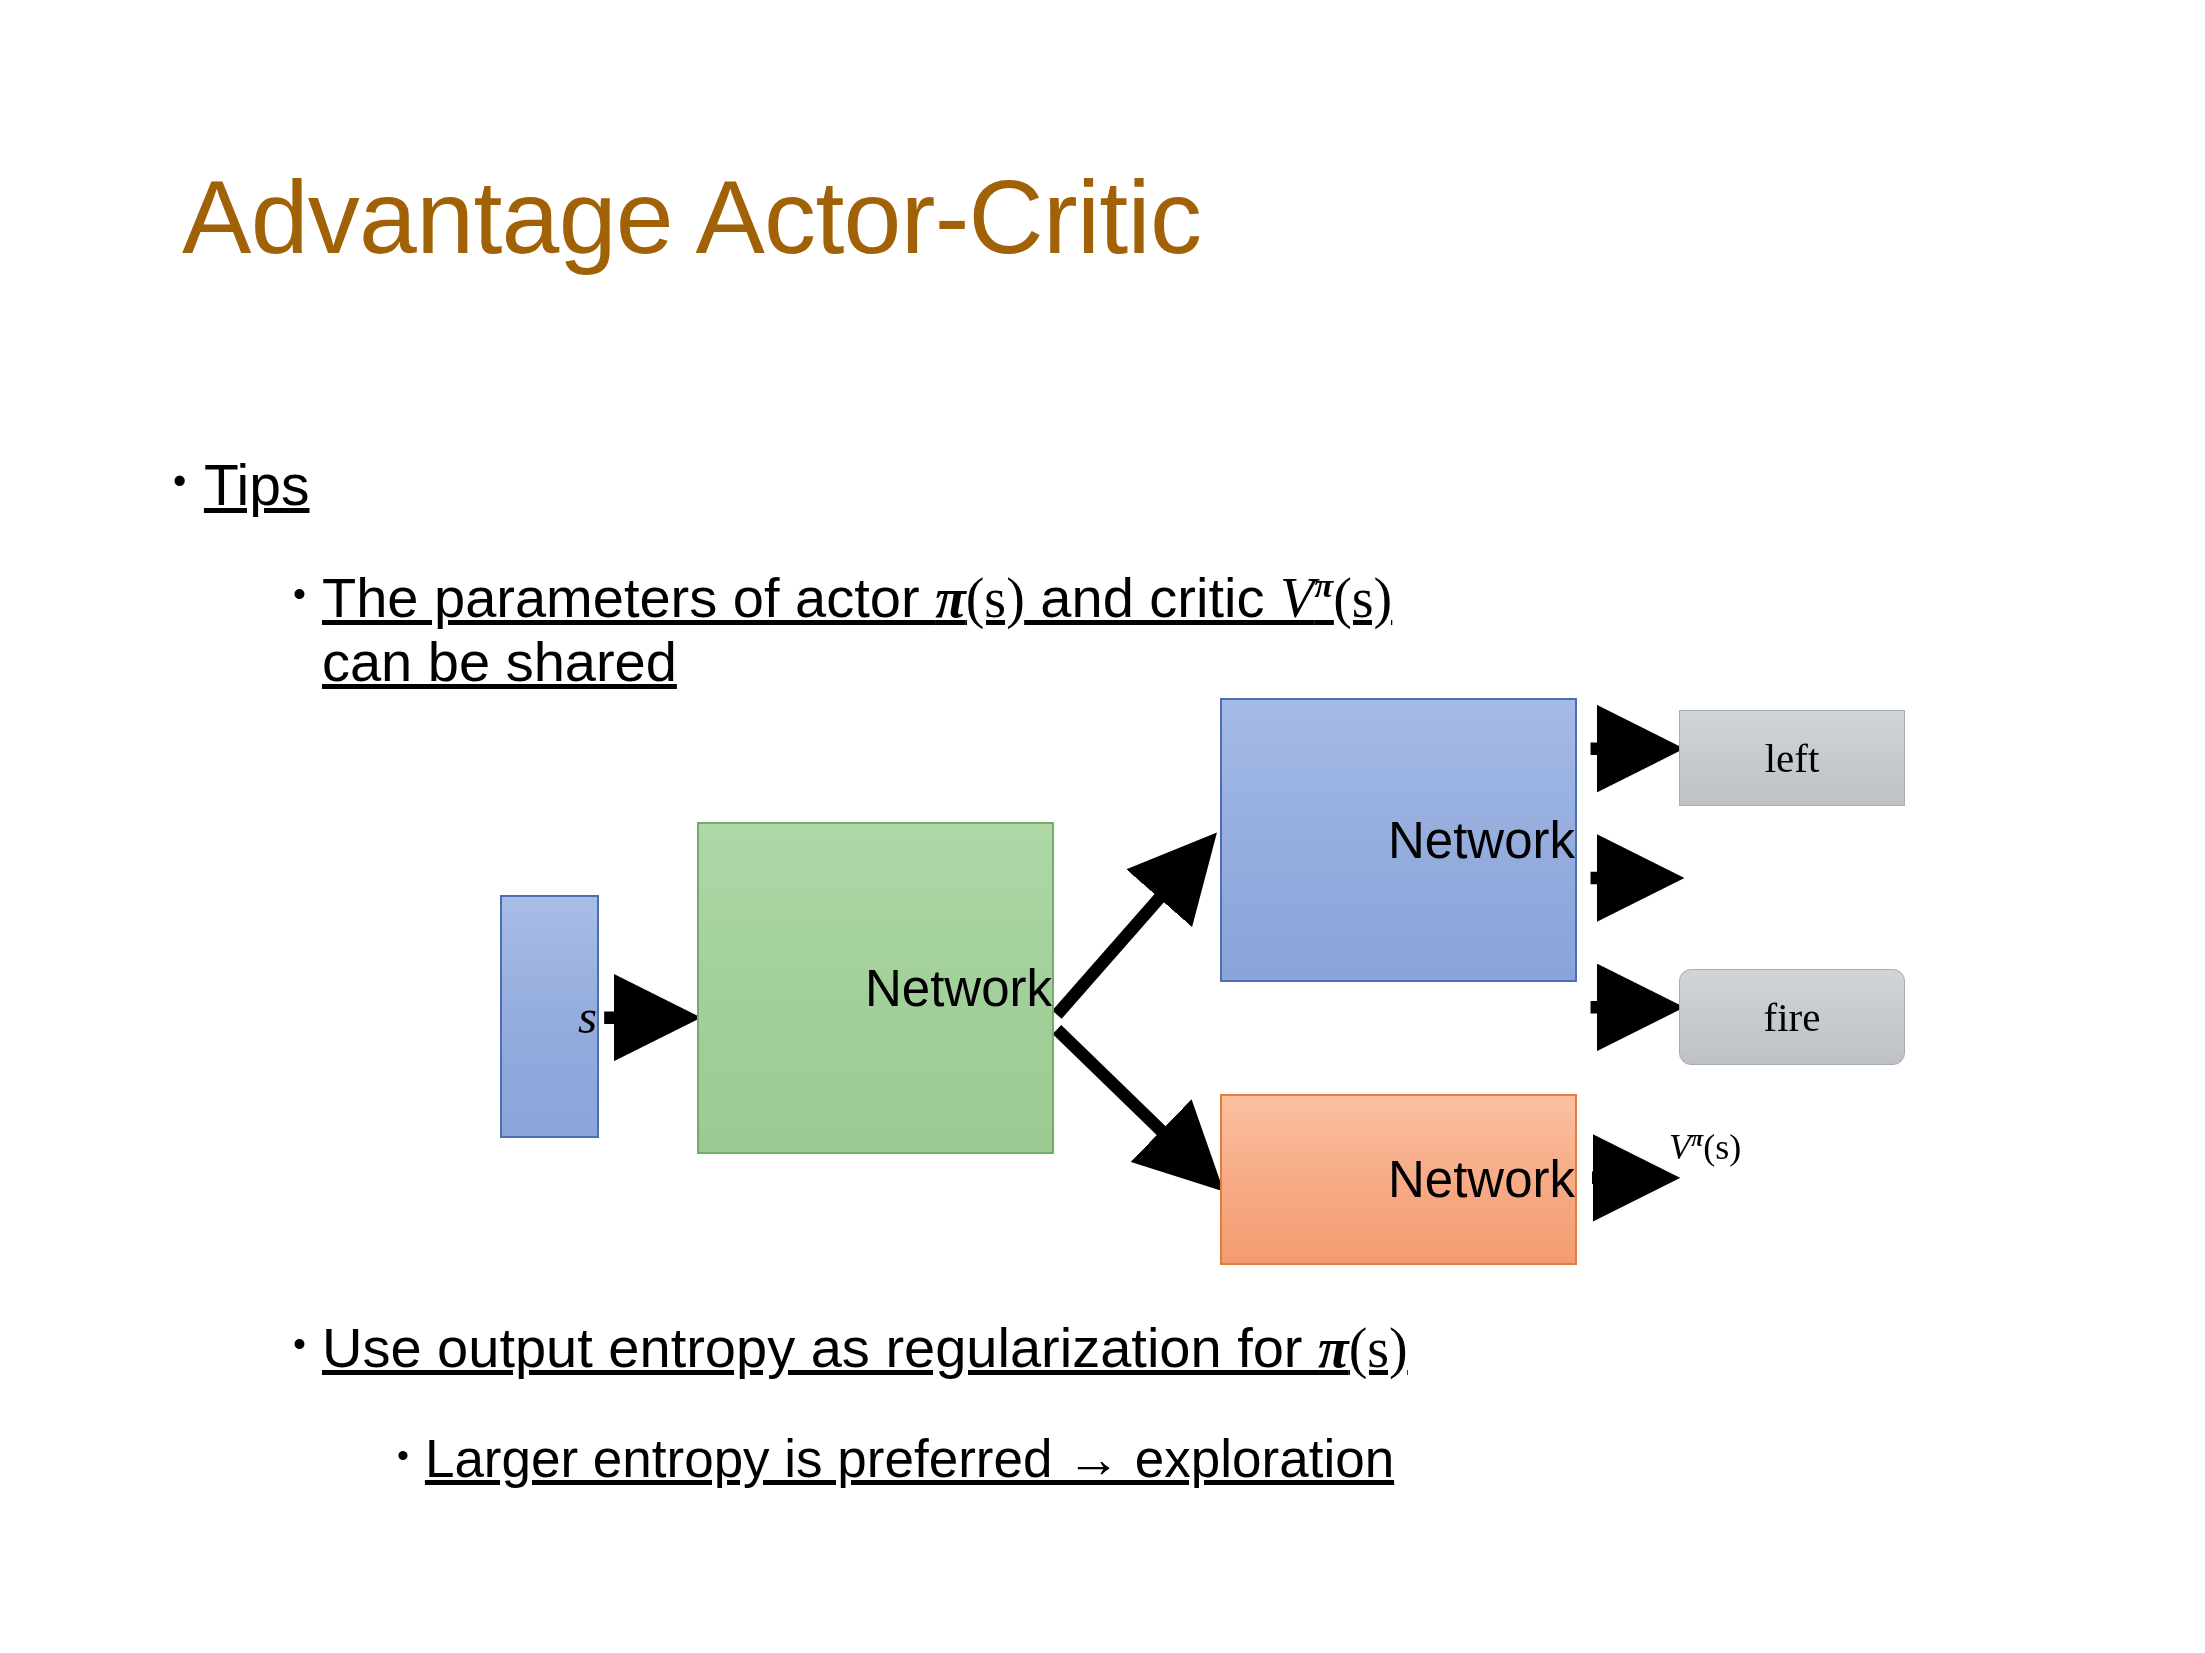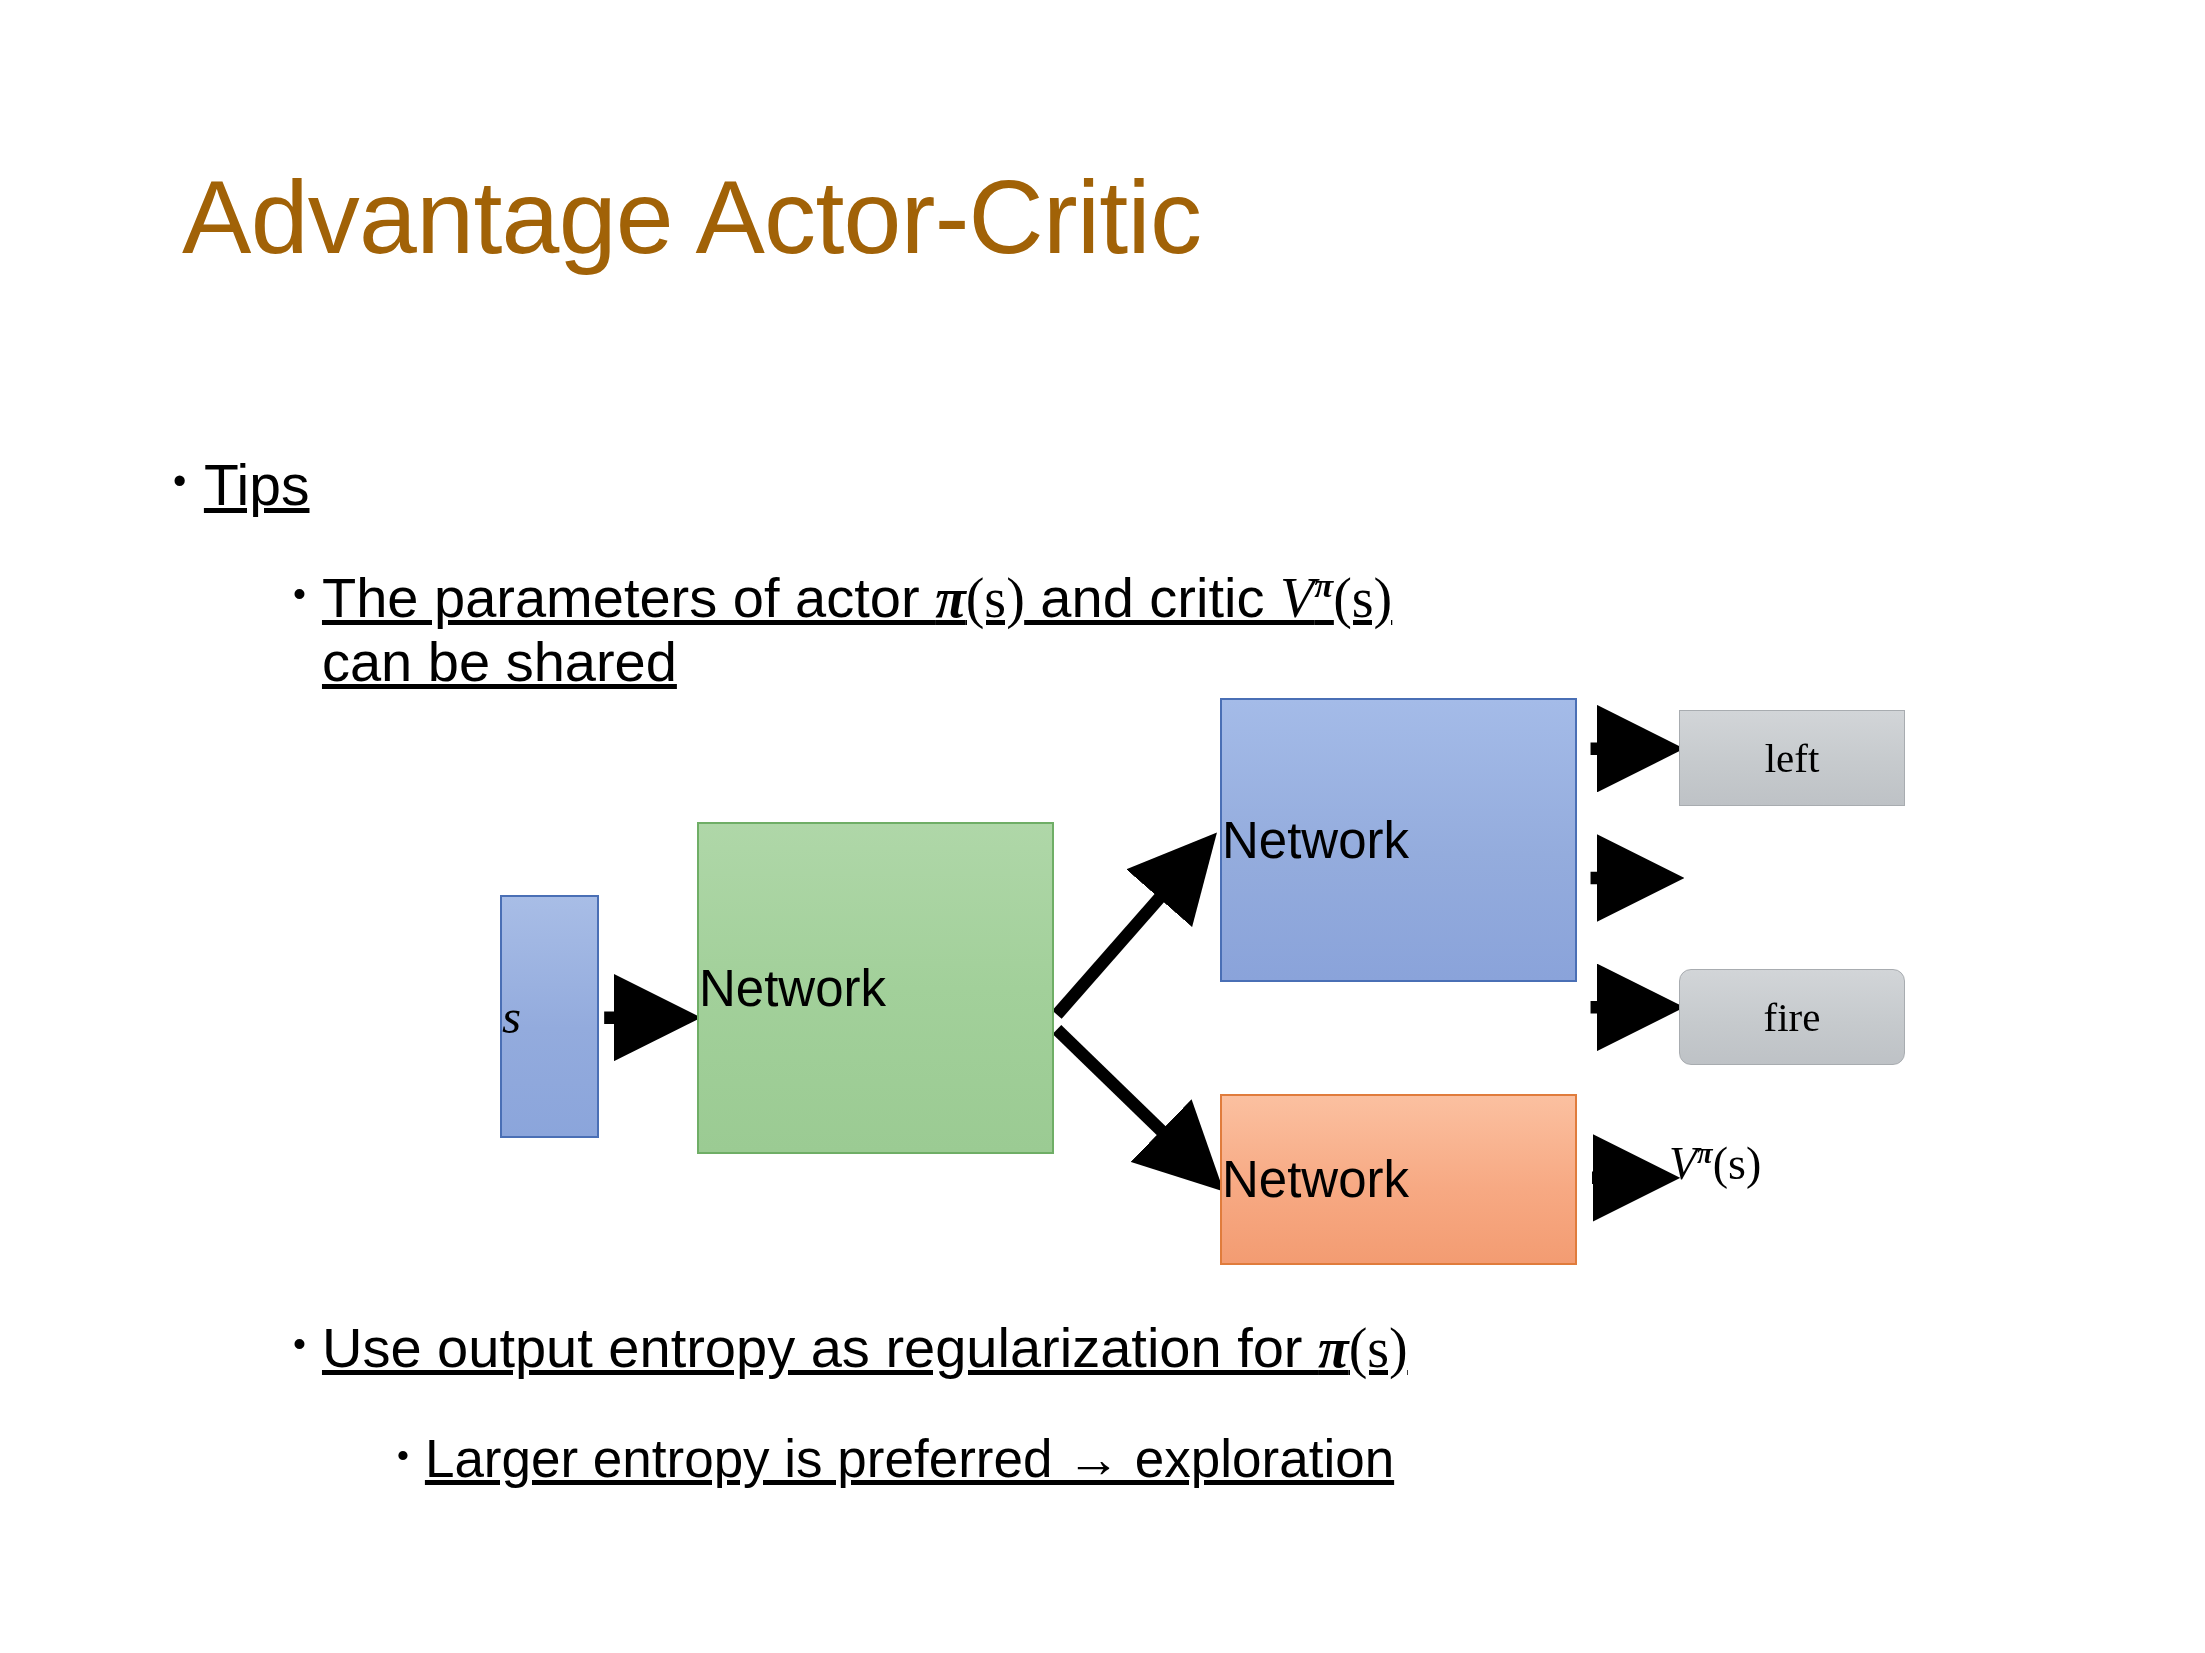--- a/index.html
+++ b/index.html
@@ -34,21 +34,21 @@
   
   .mi{font-family:"Liberation Serif","DejaVu Serif",serif;font-style:italic;}
   .mpi{font-family:"Liberation Serif","DejaVu Serif",serif;font-style:italic;font-weight:700;}
   .mpar{font-family:"Liberation Serif","DejaVu Serif",serif;font-style:normal;}
   .sup{font-size:0.62em;vertical-align:super;line-height:0;}
 
   
   #diagram{position:absolute;left:0;top:647px;width:2205px;height:706px;}
 
   .node{position:absolute;box-sizing:border-box;display:flex;
-        align-items:center;justify-content:flex-start;}
+        align-items:center;justify-content:flex-end;}
 
   #node-input{
     left:500px;top:248px;width:99px;height:243px;
     background:linear-gradient(180deg,#a8bde6 0%,#93abdd 55%,#8ba5db 100%);
     border:2.2px solid #4a6fb5;
   }
   #node-input .lbl{font-family:"Liberation Serif","DejaVu Serif",serif;
                    font-style:italic;font-size:49px;}
 
   #node-shared{
@@ -78,21 +78,21 @@
     background:linear-gradient(180deg,#d2d5d8 0%,#c6cacd 55%,#bec2c6 100%);
     border:1.5px solid #a8acb0;
     display:flex;align-items:center;justify-content:center;
     font-family:"Liberation Serif","DejaVu Serif",serif;font-size:41px;
   }
   #out-left{top:63px;}
   #out-right{top:193px;}
   #out-fire{top:322px;border-radius:12px;}
 
   #vpi-label{
-    position:absolute;left:1669px;top:490px;font-size:46px;
+    position:absolute;left:1669px;top:479px;font-size:36px;
     font-family:"Liberation Serif","DejaVu Serif",serif;white-space:nowrap;
   }
 
   #arrows{position:absolute;left:0;top:0;width:2205px;height:706px;}
 </style>
 </head>
 <body>
 
 <div id="slide-title">Advantage Actor-Critic</div>
 

